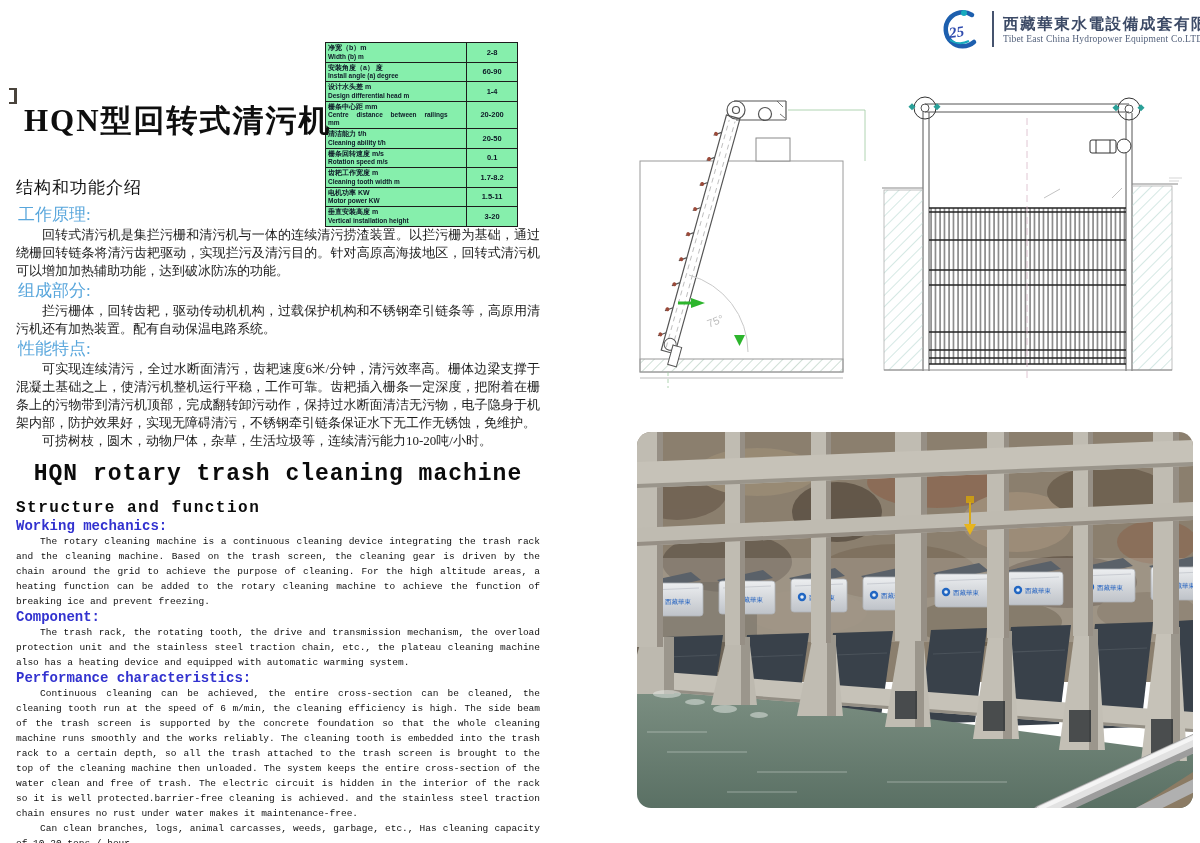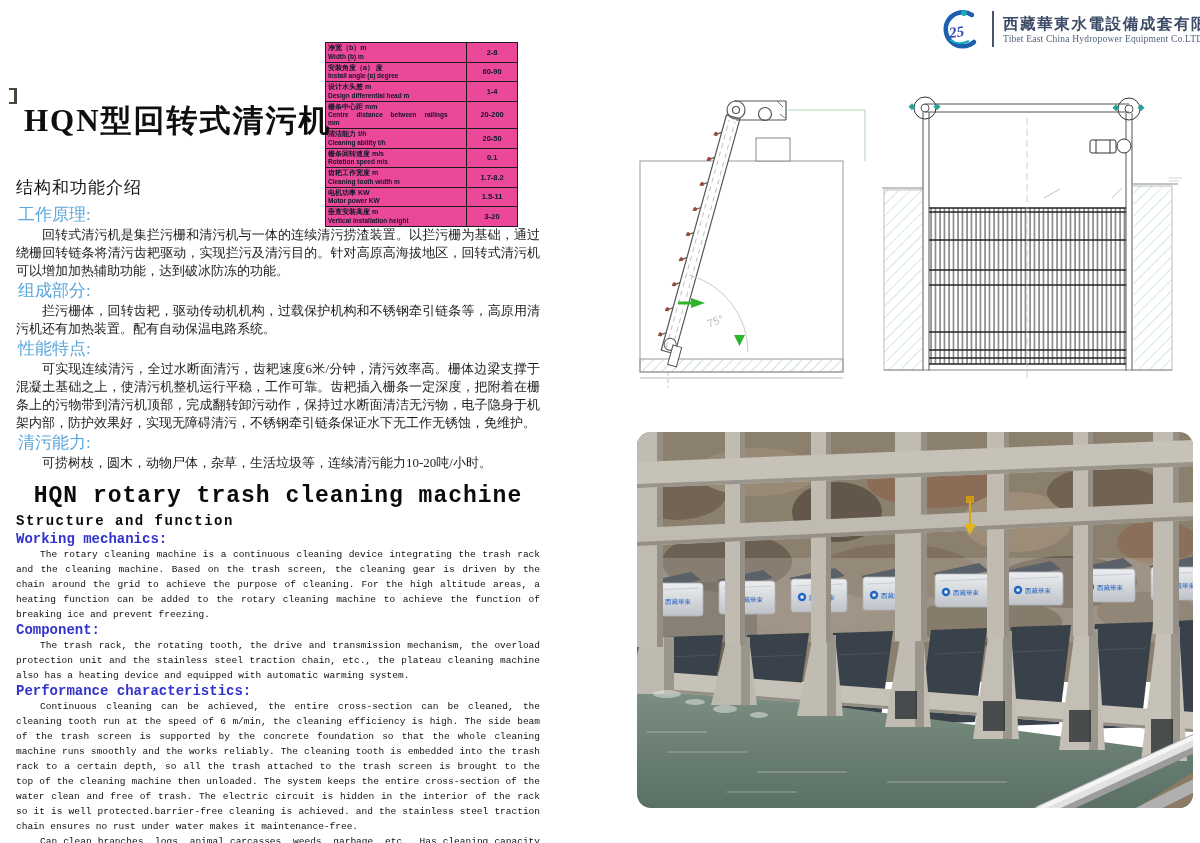--- a/index.html
+++ b/index.html
@@ -8,38 +8,38 @@
 
   
   .logo-block{position:absolute;left:934px;top:6px;display:flex;align-items:center;}
   .logo-icon{width:52px;height:46px;flex:0 0 auto;}
   .logo-sep{width:2px;height:36px;background:#45536e;margin:0 9px 0 6px;}
   .co-cn{font-size:15.5px;font-weight:bold;color:#3c4a66;letter-spacing:1.6px;line-height:19px;white-space:nowrap;}
   .co-en{font-size:9.5px;color:#53617b;letter-spacing:.2px;line-height:12px;white-space:nowrap;}
 
   
   .spec-table{position:absolute;left:325px;top:42px;width:193px;border-collapse:collapse;
-              background:#ec4899;font-family:"Liberation Sans","DejaVu Sans",sans-serif;}
+              background:#86efac;font-family:"Liberation Sans","DejaVu Sans",sans-serif;}
   .spec-table td{border:1px solid #1c1c1c;padding:1px 2px;vertical-align:middle;}
   .spec-lbl{width:143px;}
   .spec-cn{font-size:7px;line-height:8.5px;font-weight:bold;color:#0d1826;}
   .spec-en{font-size:6.5px;line-height:8px;font-weight:bold;color:#0d1826;}
   .spec-table tr:nth-child(4) .spec-en{word-spacing:6px;}
   .spec-val{font-size:7.5px;font-weight:bold;color:#0d1826;text-align:center;width:48px;}
 
   
   .title-cn{position:absolute;left:16px;top:92px;font-size:31px;font-weight:bold;color:#0e0e0e;letter-spacing:2px;}
   .intro-cn{position:absolute;left:16px;top:176px;font-size:17px;color:#141414;letter-spacing:1px;}
   .textcol{position:absolute;left:16px;top:204px;width:524px;}
   .cn-label{font-size:17px;line-height:18px;color:#58a6dc;margin:2px;}
   .cn-body{font-size:13px;line-height:18px;color:#1b1b1b;text-align:justify;text-indent:2em;margin:0;}
   .title-en{font-family:"Liberation Mono","DejaVu Sans Mono",monospace;font-size:23px;font-weight:bold;
             letter-spacing:1px;color:#0b0b0b;margin:11px 0 0 0;line-height:27px;text-align:center;}
-  .sub-en{font-family:"Liberation Mono","DejaVu Sans Mono",monospace;font-size:14px;font-weight:bold;
-          letter-spacing:1.5px;color:#0b0b0b;margin:1px 0 1px 0;line-height:20px;}
+  .sub-en{font-family:"Liberation Mono","DejaVu Sans Mono",monospace;font-size:16px;font-weight:bold;
+          letter-spacing:1.5px;color:#0b0b0b;margin:10px 0 1px 0;line-height:20px;}
   .en-label{font-family:"Liberation Mono","DejaVu Sans Mono",monospace;font-size:14px;font-weight:bold;
             color:#3232cf;margin:1px 0 1px 0;line-height:14px;}
   .en-body{font-family:"Liberation Mono","DejaVu Sans Mono",monospace;font-size:9.5px;line-height:15px;
            color:#101010;text-align:justify;text-indent:24px;margin:0;}
 
   
   .drawing-elev{position:absolute;left:608px;top:88px;}
   .drawing-front{position:absolute;left:876px;top:88px;}
   .photo-wrap{position:absolute;left:637px;top:432px;width:556px;height:376px;}
 
@@ -143,21 +143,20 @@
   <div class="artifact a-cap1"></div>
   <div class="artifact a-cap2"></div>
 
   <div class="textcol">
     <div class="cn-label">工作原理:</div>
     <p class="cn-body">回转式清污机是集拦污栅和清污机与一体的连续清污捞渣装置。以拦污栅为基础，通过绕栅回转链条将清污齿耙驱动，实现拦污及清污目的。针对高原高海拔地区，回转式清污机可以增加加热辅助功能，达到破冰防冻的功能。</p>
     <div class="cn-label">组成部分:</div>
     <p class="cn-body">拦污栅体，回转齿耙，驱动传动机机构，过载保护机构和不锈钢牵引链条等，高原用清污机还有加热装置。配有自动保温电路系统。</p>
     <div class="cn-label">性能特点:</div>
     <p class="cn-body">可实现连续清污，全过水断面清污，齿耙速度6米/分钟，清污效率高。栅体边梁支撑于混凝土基础之上，使清污机整机运行平稳，工作可靠。齿耙插入栅条一定深度，把附着在栅条上的污物带到清污机顶部，完成翻转卸污动作，保持过水断面清洁无污物，电子隐身于机架内部，防护效果好，实现无障碍清污，不锈钢牵引链条保证水下无工作无锈蚀，免维护。</p>
-    <div class="cn-label">清污能力:</div>
     <p class="cn-body">可捞树枝，圆木，动物尸体，杂草，生活垃圾等，连续清污能力10-20吨/小时。</p>
 
     <h2 class="title-en">HQN rotary trash cleaning machine</h2>
     <h3 class="sub-en">Structure and function</h3>
 
     <div class="en-label">Working mechanics:</div>
     <p class="en-body">The rotary cleaning machine is a continuous cleaning device integrating the trash rack and the cleaning machine. Based on the trash screen, the cleaning gear is driven by the chain around the grid to achieve the purpose of cleaning. For the high altitude areas, a heating function can be added to the rotary cleaning machine to achieve the function of breaking ice and prevent freezing.</p>
     <div class="en-label">Component:</div>
     <p class="en-body">The trash rack, the rotating tooth, the drive and transmission mechanism, the overload protection unit and the stainless steel traction chain, etc., the plateau cleaning machine also has a heating device and equipped with automatic warming system.</p>
     <div class="en-label">Performance characteristics:</div>

